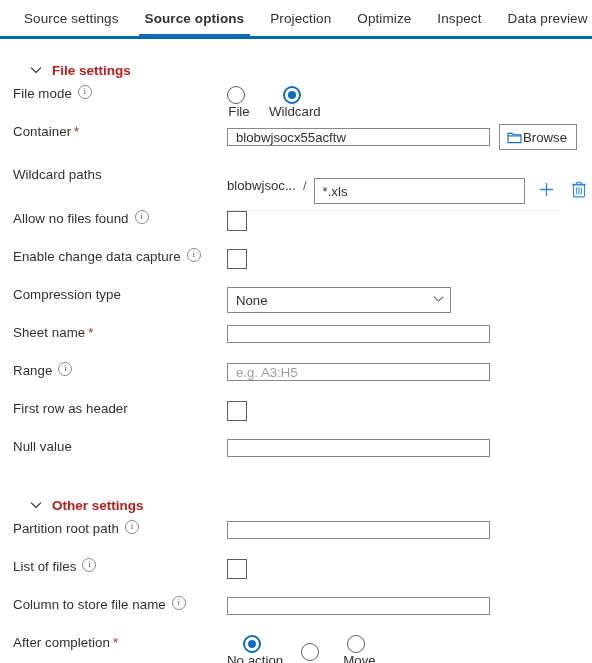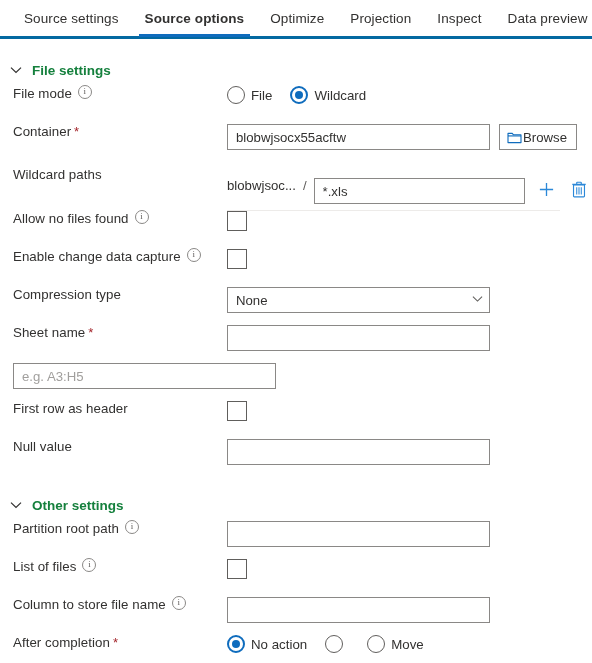--- a/index.html
+++ b/index.html
@@ -52,25 +52,25 @@
 
   
   .form {
     padding: 0 0 0 0;
   }
 
   .section-header {
     display: flex;
     align-items: center;
     height: 32px;
-    padding-left: 8px;
+    padding-left: 28px;
     margin-top: 15px;
     font-size: 13.5px;
     font-weight: bold;
-    color: #15803d;
+    color: #b91c1c;
     cursor: pointer;
   }
   .section-header .chev {
     width: 16px;
     height: 16px;
     margin-right: 8px;
     flex: none;
     display: block;
   }
 
@@ -121,36 +121,36 @@
   }
   .row .field {
     flex: 1;
     display: flex;
     align-items: center;
   }
 
   
   .textbox {
     width: 263px;
-    height: 26px;
+    height: 18px;
     box-sizing: border-box;
     border: 1px solid #8a8886;
     background: #ffffff;
     font-family: "Liberation Sans", sans-serif;
     font-size: 13.2px;
     color: #323130;
     padding: 8px 8px;
     outline: none;
     border-radius: 0;
   }
   .textbox::placeholder { color: #a19f9d; }
 
   .select-wrap {
     position: relative;
-    width: 263px;
+    width: 224px;
     height: 26px;
   }
   .select-wrap select {
     width: 100%;
     height: 100%;
     box-sizing: border-box;
     border: 1px solid #8a8886;
     background: #ffffff;
     font-family: "Liberation Sans", sans-serif;
     font-size: 13.2px;
@@ -183,20 +183,21 @@
   .radio-group {
     display: flex;
     align-items: center;
   }
   .radio-opt {
     display: flex;
     align-items: center;
     margin-right: 18px;
     cursor: pointer;
     white-space: nowrap;
+    flex-direction: column;
   }
   .radio-opt:last-child { margin-right: 0; }
   .radio-mark {
     width: 18px;
     height: 18px;
     border-radius: 50%;
     border: 1.4px solid #605e5c;
     box-sizing: border-box;
     flex: none;
     margin-right: 6px;
@@ -290,24 +291,24 @@
 <body>
 
 <div class="tabstrip">
   <div class="tab">
     <span>Source settings</span>
   </div>
   <div class="tab active">
     <span>Source options</span>
   </div>
   <div class="tab">
+    <span>Projection</span>
+  </div>
+  <div class="tab">
     <span>Optimize</span>
-  </div>
-  <div class="tab">
-    <span>Projection</span>
   </div>
   <div class="tab">
     <span>Inspect</span>
   </div>
   <div class="tab">
     <span>Data preview</span>
   </div>
 </div>
 
 <div class="form">
@@ -422,20 +423,24 @@
     <div class="label">
       <span>Sheet name</span>
       <span class="req">*</span>
     </div>
     <div class="field">
       <input class="textbox" type="text" value="" style="">
     </div>
   </div>
 
   <div class="row">
+    <div class="label">
+      <span>Range</span>
+      <span class="info"></span>
+    </div>
     <div class="field">
       <input class="textbox" type="text" placeholder="e.g. A3:H5" style="">
     </div>
   </div>
 
   <div class="row">
     <div class="label">
       <span>First row as header</span>
     </div>
     <div class="field">

